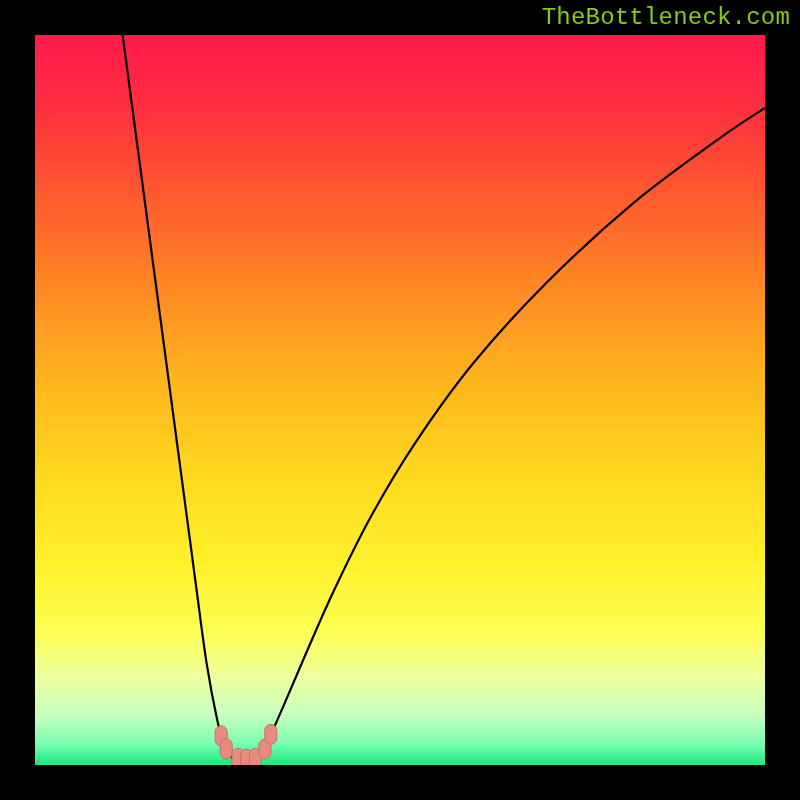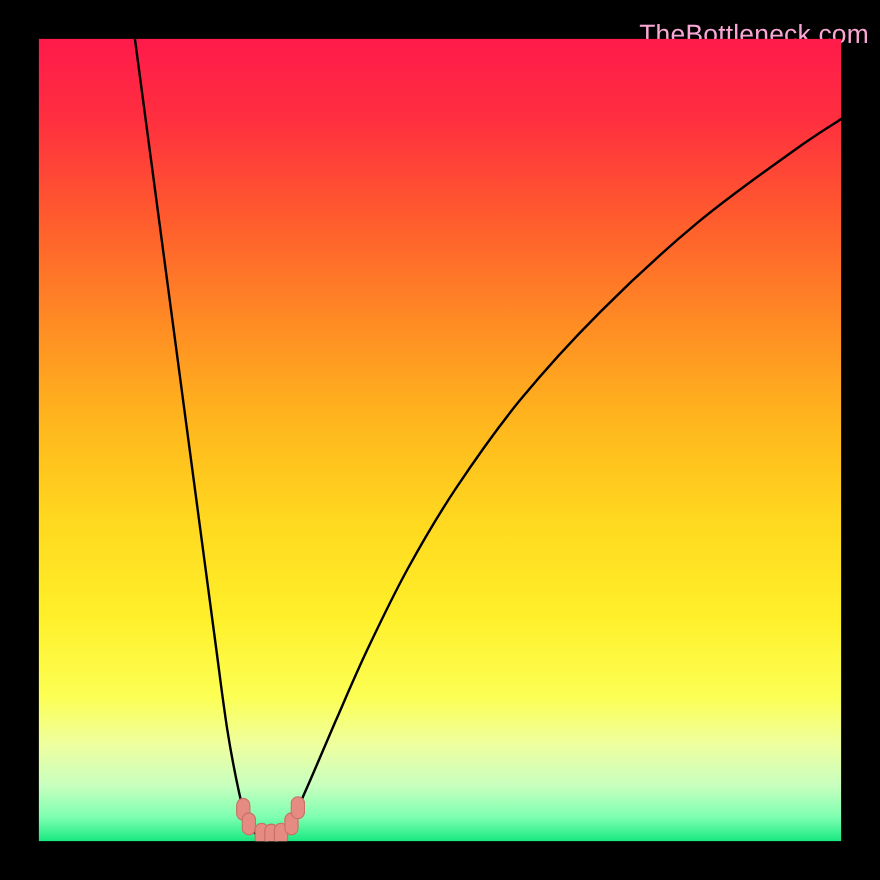--- a/index.html
+++ b/index.html
@@ -23,26 +23,25 @@
     left: 35px;
     top: 35px;
     width: 730px;
     height: 730px;
     overflow: hidden;
   }
   .watermark {
     position: absolute;
     top: 4px;
     right: 10px;
-    font-family: Liberation Sans, sans-serif;
+    font-family: Liberation Mono, monospace;
     font-size: 24px;
     font-weight: 500;
-    color: #f9a8d4;
+    color: #84cc16;
     letter-spacing: 0.2px;
-    margin-top: 14px;
   }
   svg {
     display: block;
   }
 </style>
 </head>
 <body>
 
 <div class="frame">
 

